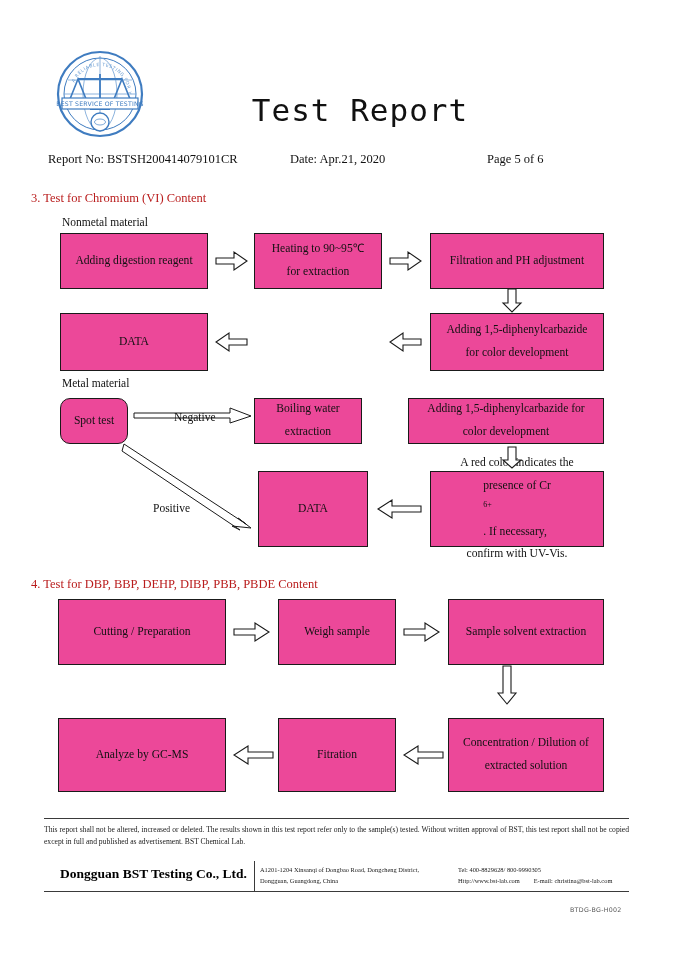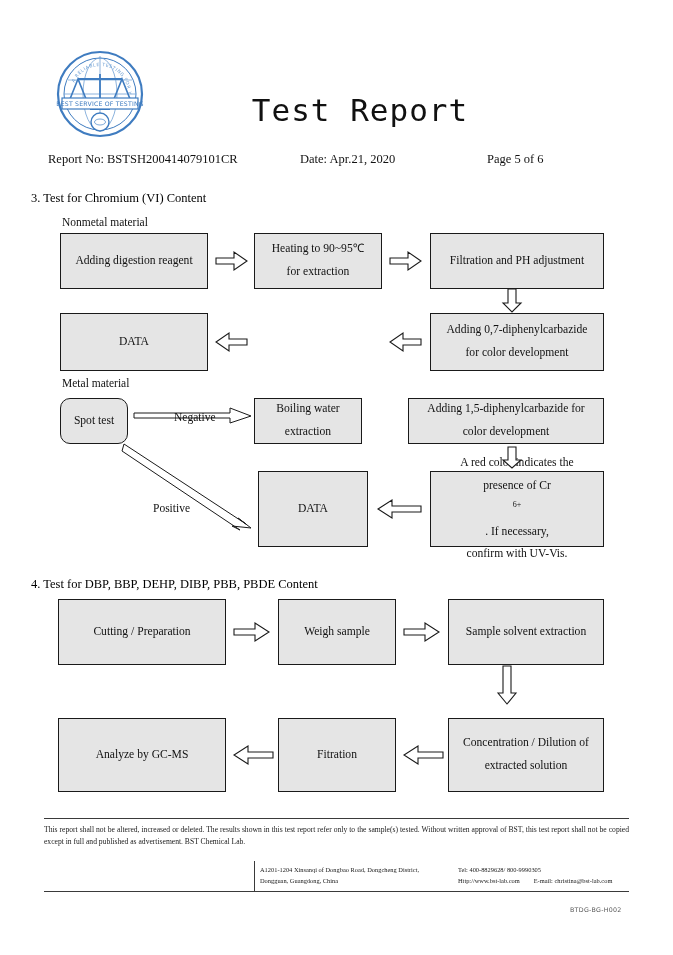--- a/index.html
+++ b/index.html
@@ -11,36 +11,36 @@
 
   
   .logo{position:absolute;left:52px;top:46px;width:96px;height:96px;}
   .title{
     position:absolute;left:230px;top:92px;width:260px;
     font-family:"DejaVu Sans Mono","Liberation Mono",monospace;
     font-size:31px;letter-spacing:1px;text-align:center;color:#111;
   }
   .meta{position:absolute;top:152px;font-size:12.5px;color:#111;}
   .meta-report{left:48px;}
-  .meta-date{left:300px;}
+  .meta-date{left:290px;}
   .meta-page{left:487px;}
 
   
-  .sec-head{position:absolute;font-size:12.5px;color:#000000;}
+  .sec-head{position:absolute;font-size:12.5px;color:#b91c1c;}
   .sec3{left:31px;top:191px;}
   .sec4{left:31px;top:577px;}
   .sub-label{position:absolute;font-size:11.5px;color:#111;}
   .lbl-nonmetal{left:62px;top:216px;}
   .lbl-metal{left:62px;top:377px;}
 
   
   .box{
-    position:absolute;border:1.1px solid #1a1a1a;background:#e5e5e5;
+    position:absolute;border:1.1px solid #1a1a1a;background:#ec4899;
     display:flex;flex-direction:column;align-items:center;justify-content:center;
-    font-size:11.6px;line-height:1.95;text-align:center;color:#111;
+    font-size:11.6px;line-height:1.95;color:#111;
     box-sizing:border-box;padding:2px 16px;
   }
   .box span{display:block;white-space:nowrap;}
 
   
   .arrow{position:absolute;}
   .arrow svg{display:block;overflow:visible;}
   .edge-label{position:absolute;font-size:11.5px;color:#111;}
 
   
@@ -109,21 +109,21 @@
   </div>
   <div class="box" style="left:254px;top:233px;width:128px;height:56px;">
     <span>Heating to 90~95℃</span>
     <span>for extraction</span>
   </div>
   <div class="box" style="left:430px;top:233px;width:174px;height:56px;">
     <span>Filtration and PH adjustment</span>
   </div>
 
   <div class="box" style="left:430px;top:313px;width:174px;height:58px;">
-    <span>Adding 0,7-diphenylcarbazide</span>
+    <span>Adding 1,5-diphenylcarbazide</span>
     <span>for color development</span>
   </div>
   <div class="box" style="left:60px;top:313px;width:148px;height:58px;">
     <span>DATA</span>
   </div>
 
   <div class="arrow" style="left:216px;top:252px;">
     <svg width="32" height="18">
         <path d="M0,6 H18 V0 L31,9 L18,18 V12 H0 Z" fill="#fff" stroke="#1a1a1a" stroke-width="1.1"></path>
       </svg>
@@ -241,20 +241,21 @@
       </svg>
   </div>
   <div class="arrow" style="left:234px;top:746px;">
     <svg width="40" height="18">
         <path d="M39,6 H14 V0 L0,9 L14,18 V12 H39 Z" fill="#fff" stroke="#1a1a1a" stroke-width="1.1"></path>
       </svg>
   </div>
 
   <div class="foot-rule" style="top:818px;"></div>
   <div class="disclaimer">This report shall not be altered, increased or deleted. The results shown in this test report refer only to the sample(s) tested. Without written approval of BST, this test report shall not be copied except in full and published as advertisement. BST Chemical Lab.</div>
+  <div class="company">Dongguan BST Testing Co., Ltd.</div>
   <div class="foot-sep"></div>
   <div class="addr">
     <div>A1201-1204 Xinsanqi of Dongbao Road, Dongcheng District,</div>
     <div>Dongguan, Guangdong, China</div>
   </div>
   <div class="contact">
     <div>Tel: 400-8829628/ 800-9990305</div>
     <div class="row2">
       <span>Http://www.bst-lab.com</span>
       <span>E-mail: christina@bst-lab.com</span>

